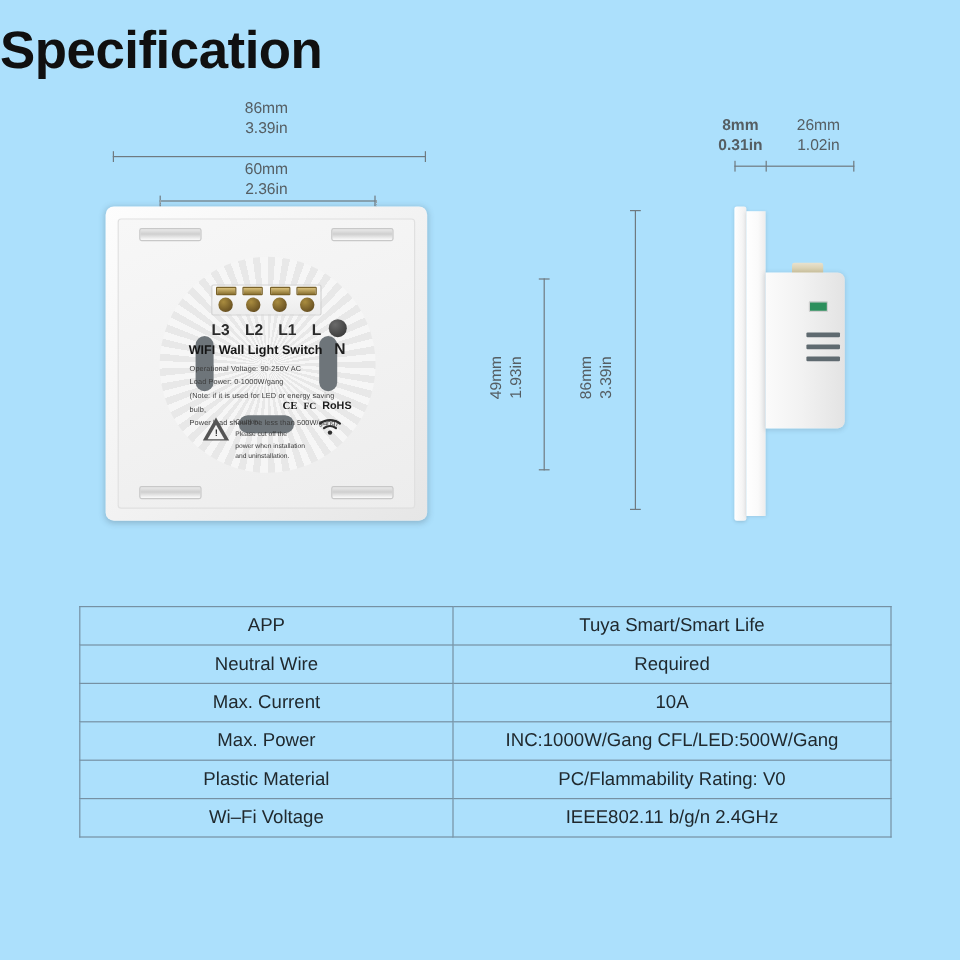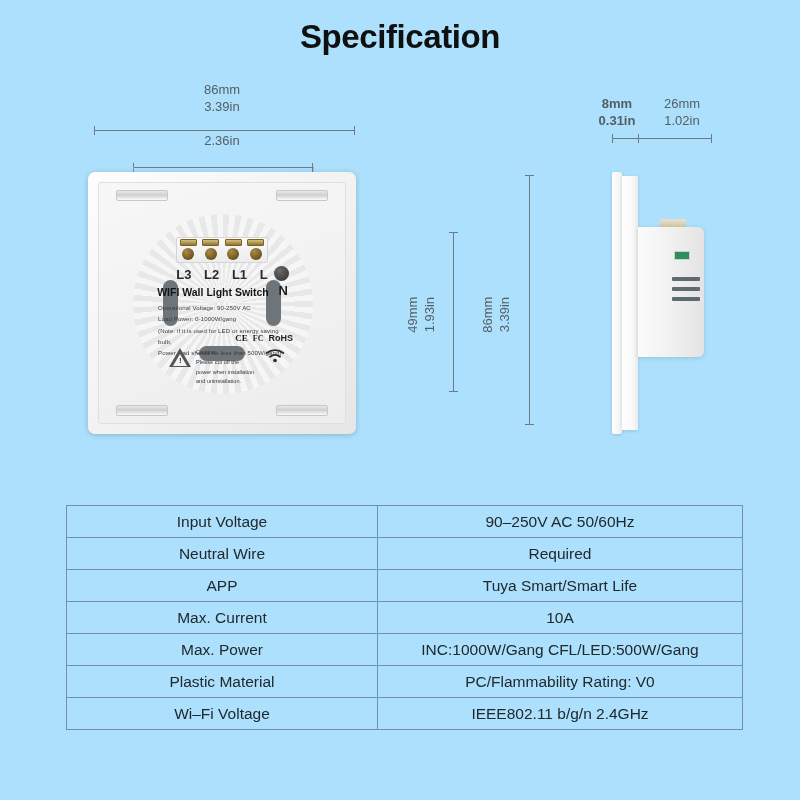--- a/index.html
+++ b/index.html
@@ -12,22 +12,21 @@
     overflow: hidden;
     position: relative;
   }
 
   
   .page-title {
     position: absolute;
     top: 18px;
     left: 0;
     width: 800px;
-    text-align: center;
-    font-size: 33px;
+    font-size: 44px;
     font-weight: bold;
     color: #101010;
     letter-spacing: -0.4px;
   }
 
   
   .diagram {
     position: absolute;
     top: 0; left: 0;
     width: 800px;
@@ -384,20 +383,21 @@
 
 <div class="diagram">
 
   <div class="dim-label" style="left:130px; top:82px; width:160px;">
     <div>86mm</div>
     <div>3.39in</div>
   </div>
   <div class="dim-line-h" style="left:82px; top:130px; width:261px;"></div>
 
   <div class="dim-label" style="left:130px; top:133px; width:160px;">
+    <div>60mm</div>
     <div>2.36in</div>
   </div>
   <div class="dim-line-h" style="left:121px; top:167px; width:180px;"></div>
   <div class="ext-line" style="left:121px; top:167px; height:40px;"></div>
   <div class="ext-line" style="left:301px; top:167px; height:40px;"></div>
 
   <div class="dim-label" style="left:578px; top:96px; width:54px;font-weight:bold;">
     <div>8mm</div>
     <div>0.31in</div>
   </div>
@@ -510,30 +510,26 @@
       <div class="vent v1"></div>
       <div class="vent v2"></div>
       <div class="vent v3"></div>
     </div>
   </div>
 </div>
 
 <table class="spec-table">
   <tbody>
     <tr>
-      <td class="key">Input Voltage</td>
-      <td class="value">90–250V AC 50/60Hz</td>
+      <td class="key">APP</td>
+      <td class="value">Tuya Smart/Smart Life</td>
     </tr>
     <tr>
       <td class="key">Neutral Wire</td>
       <td class="value">Required</td>
-    </tr>
-    <tr>
-      <td class="key">APP</td>
-      <td class="value">Tuya Smart/Smart Life</td>
     </tr>
     <tr>
       <td class="key">Max. Current</td>
       <td class="value">10A</td>
     </tr>
     <tr>
       <td class="key">Max. Power</td>
       <td class="value">INC:1000W/Gang CFL/LED:500W/Gang</td>
     </tr>
     <tr>

